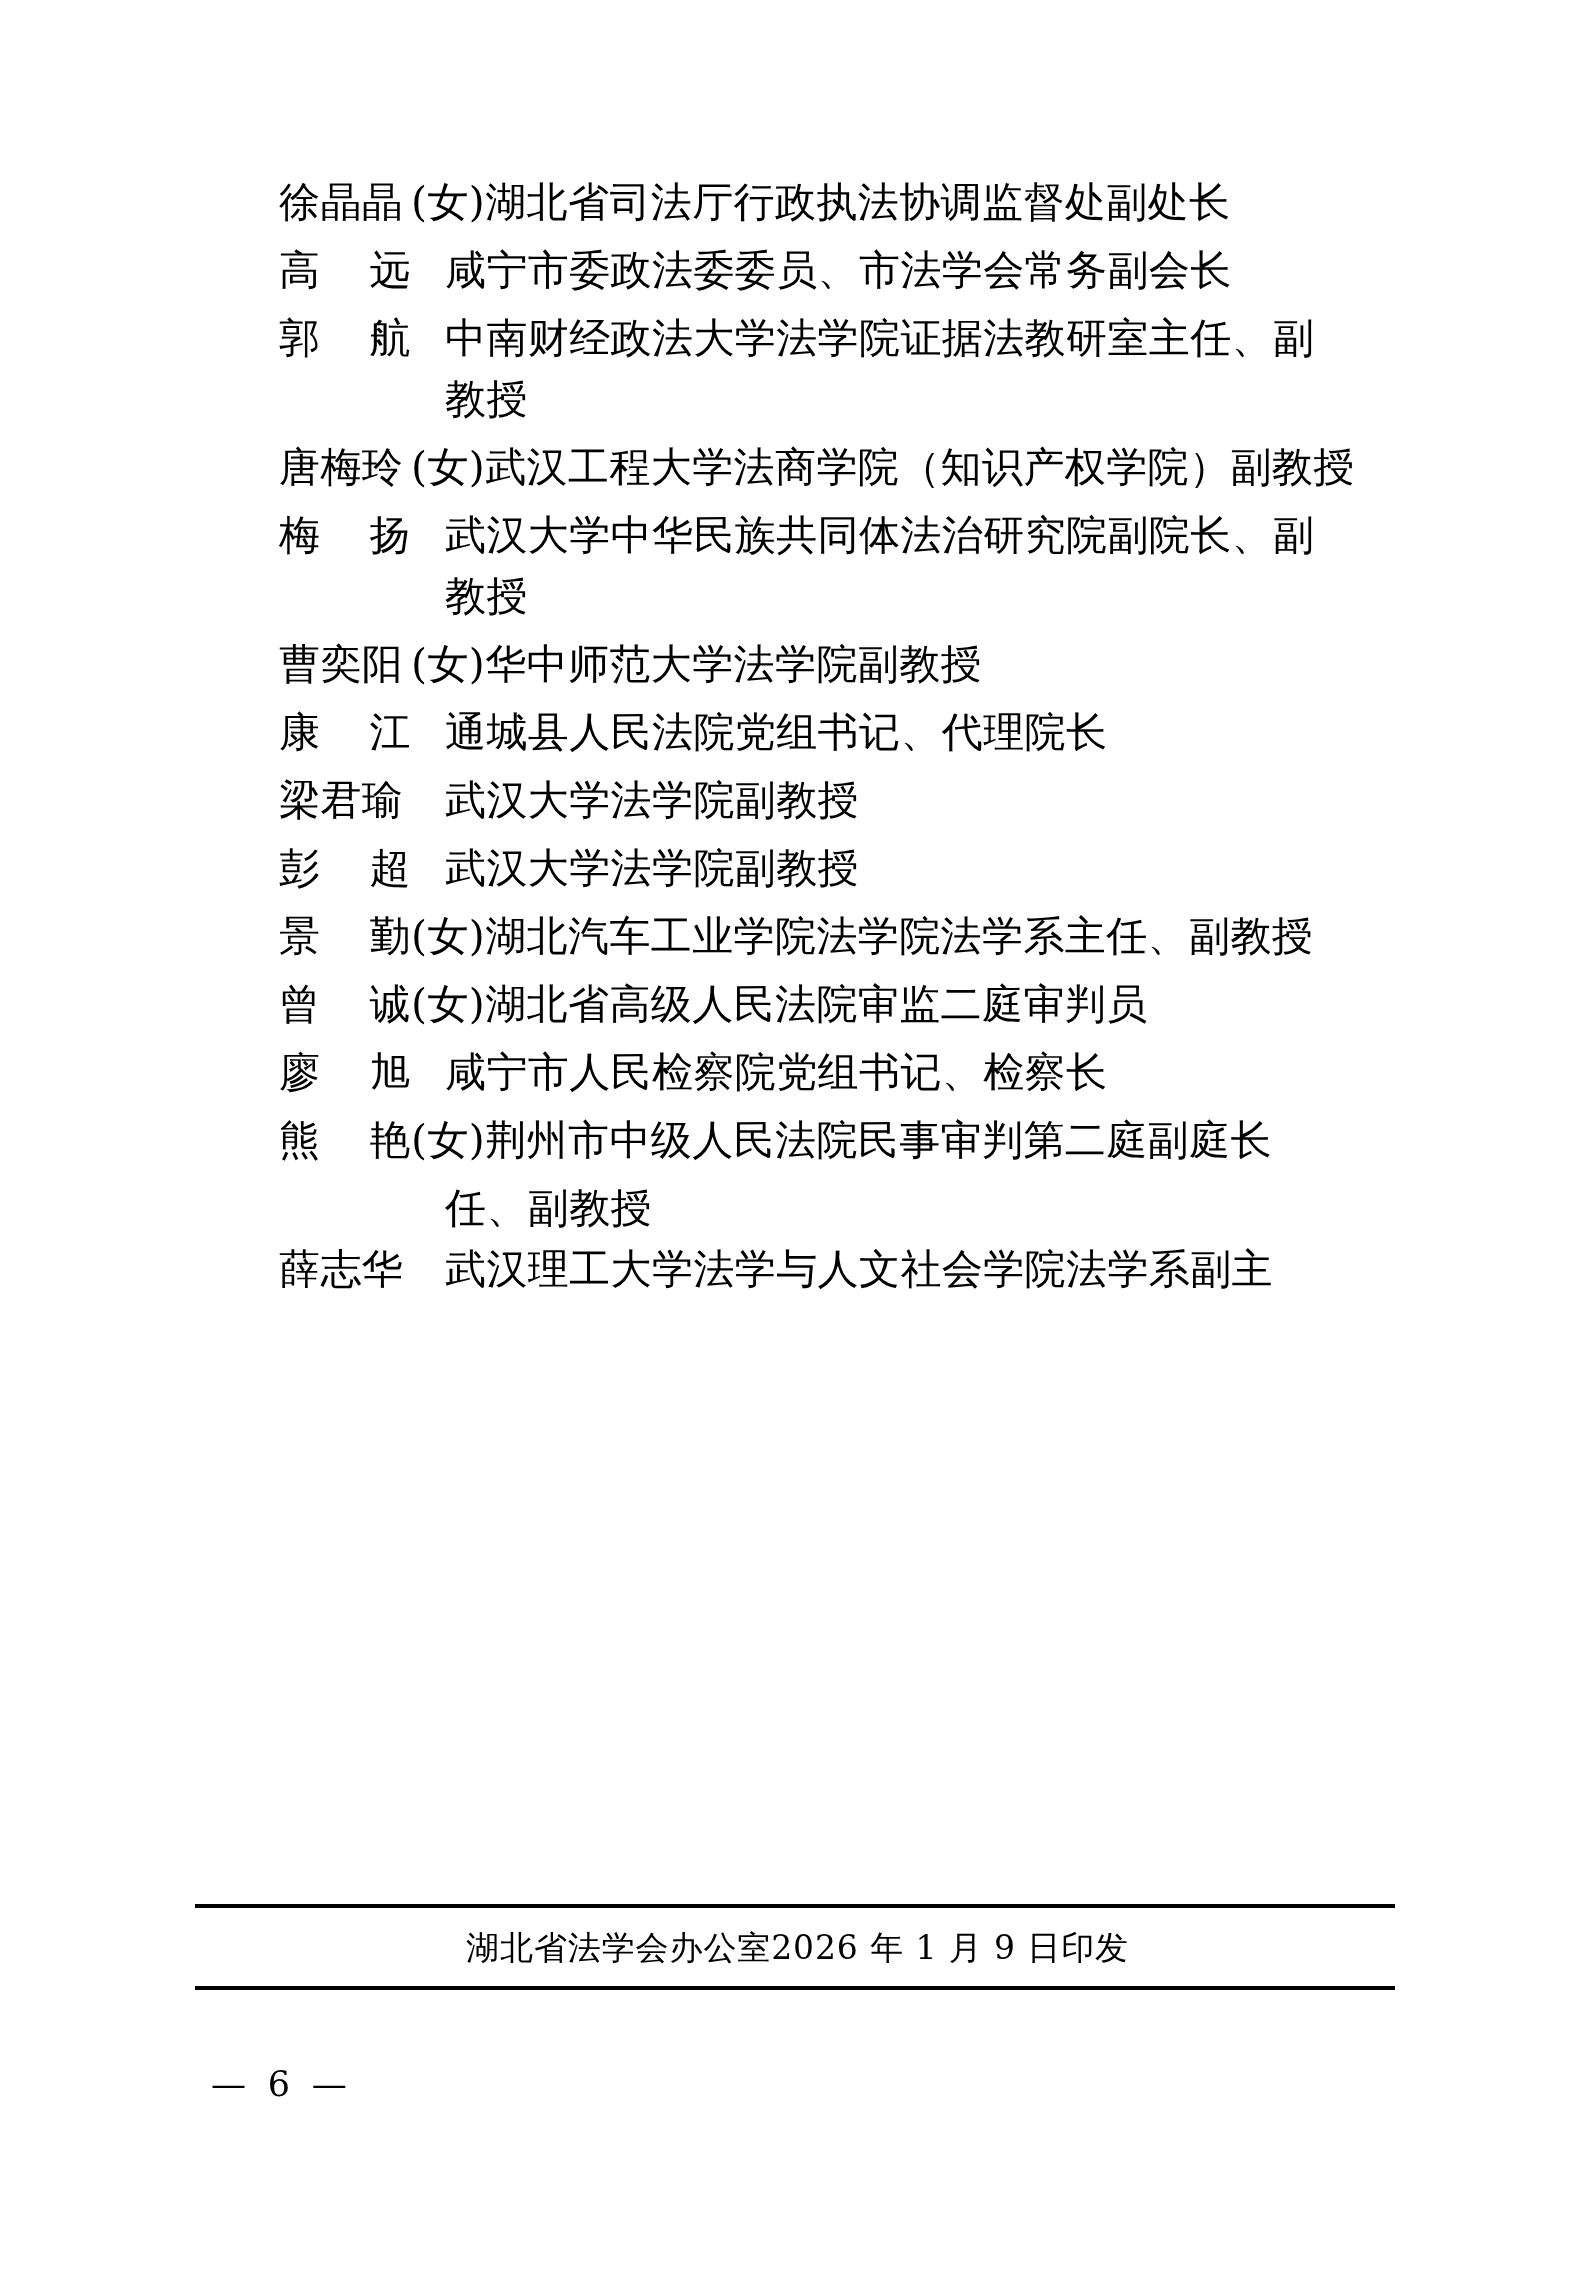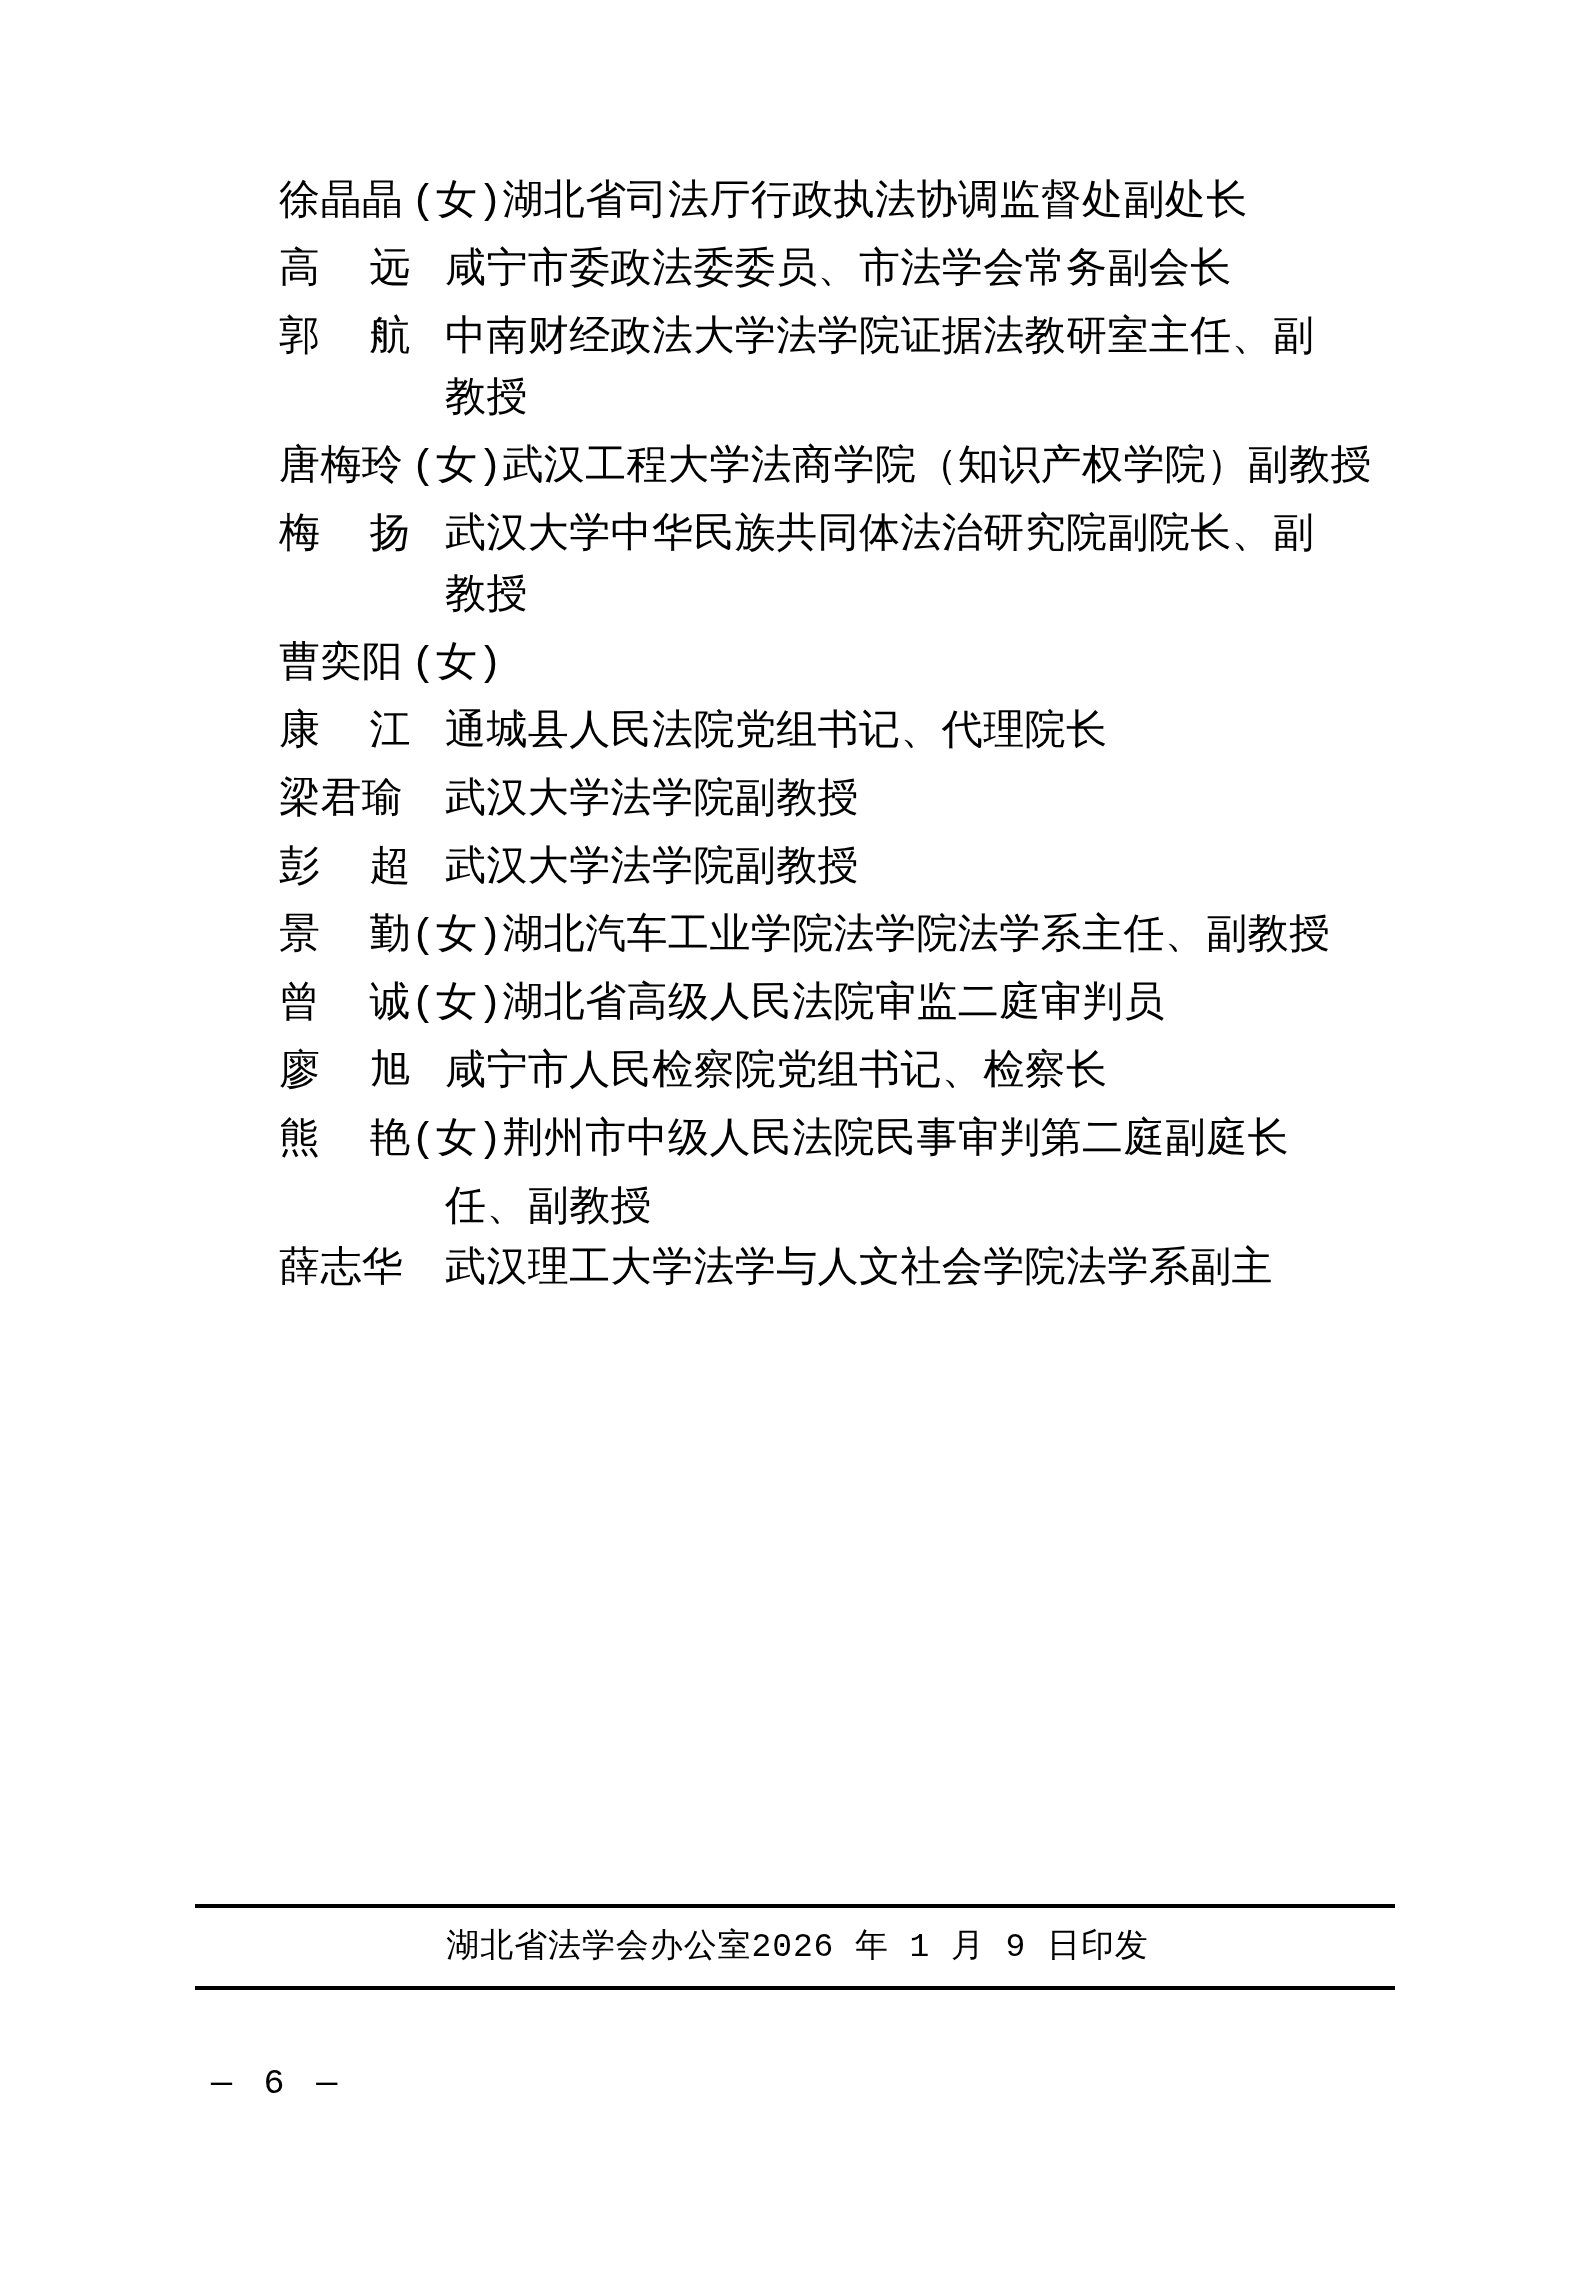--- a/index.html
+++ b/index.html
@@ -14,21 +14,20 @@
     color: #000000;
   }
 
   .page {
     position: relative;
     width: 1590px;
     height: 2295px;
     background: #ffffff;
     overflow: hidden;
     box-sizing: border-box;
-    font-family: Liberation Mono, monospace;
   }
 
   
   .roster {
     position: absolute;
     left: 279px;
     top: 172px;
     width: 1116px;
   }
 
@@ -165,20 +164,21 @@
             <span>扬</span>
           </span>
           <span class="desc">武汉大学中华民族共同体法治研究院副院长、副</span>
         </div>
         <div class="entry-line cont">教授</div>
       </div>
       <div class="entry">
         <div class="entry-line">
           <span class="name">曹奕阳</span>
           <span class="gender">(女)</span>
+          <span class="desc">华中师范大学法学院副教授</span>
         </div>
       </div>
       <div class="entry">
         <div class="entry-line gap">
           <span class="name spread">
             <span>康</span>
             <span>江</span>
           </span>
           <span class="desc">通城县人民法院党组书记、代理院长</span>
         </div>

